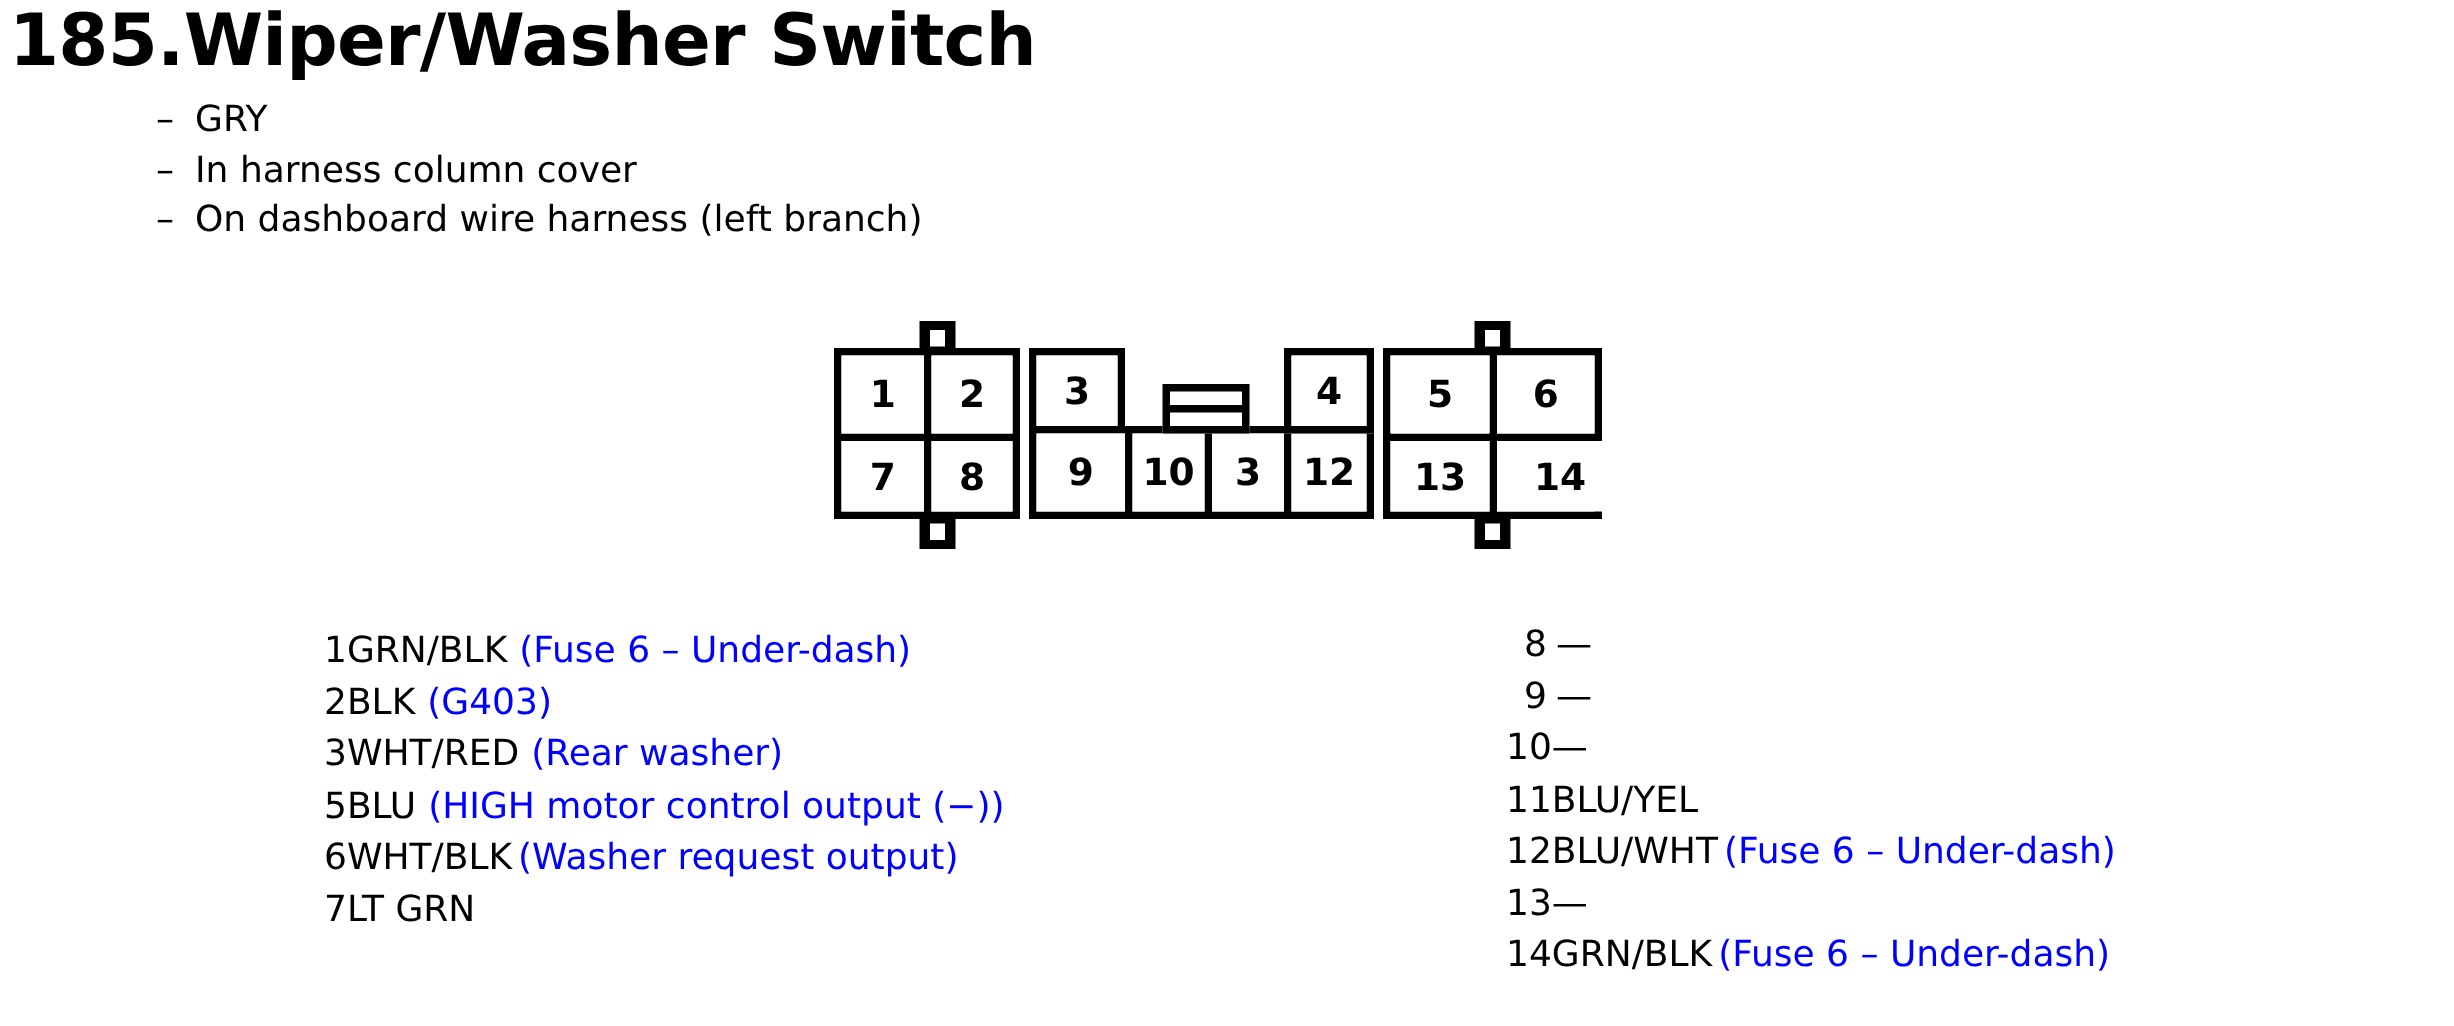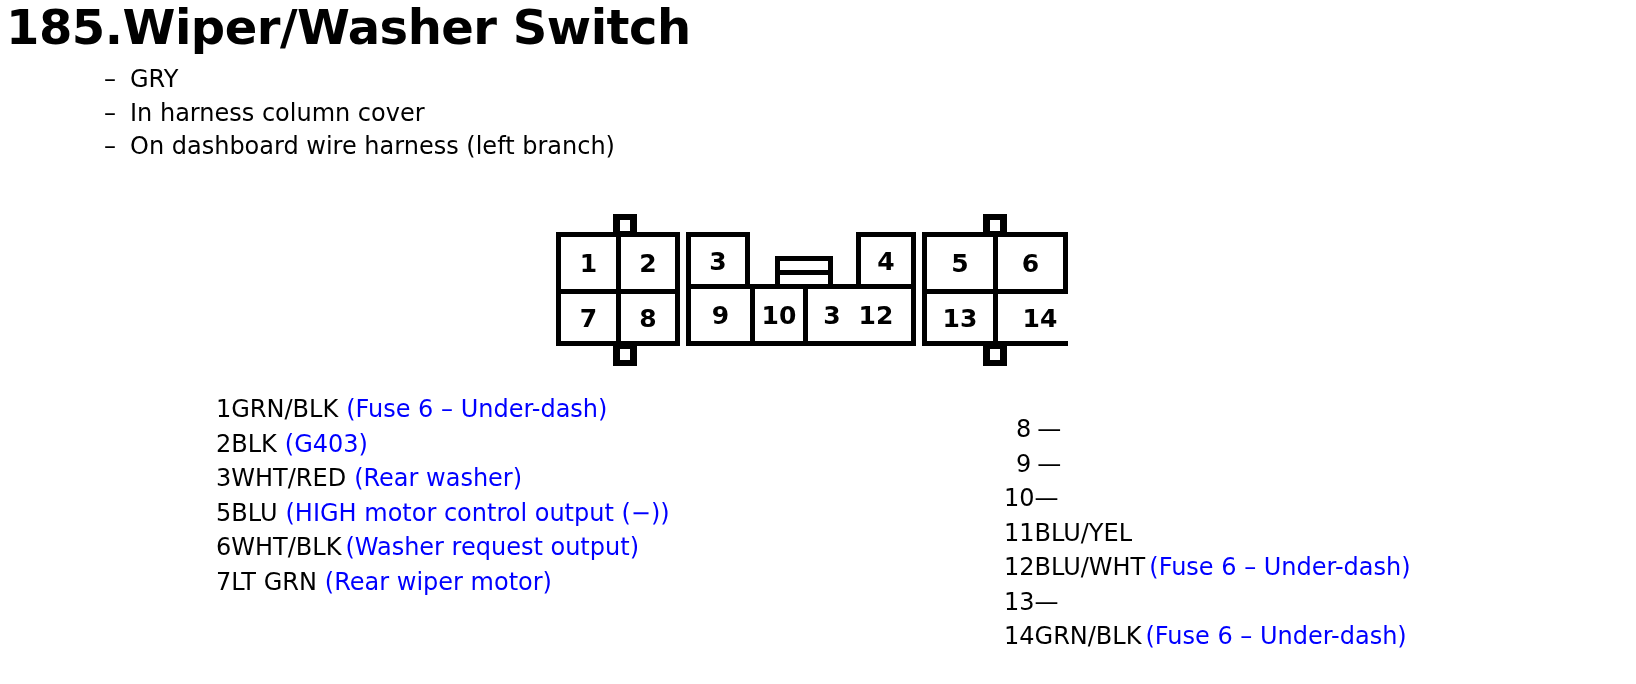--- a/index.html
+++ b/index.html
@@ -113,21 +113,21 @@
     height: 5px;
     background: #000;
   }
 
   
   .pin-list {
     position: absolute;
     font-size: 24px;
     line-height: 34.5px;
   }
-  #pin-list-left { left: 216px; top: 392px; }
+  #pin-list-left { left: 216px; top: 416px; }
   #pin-list-right { left: 1004px; top: 412px; }
 
   .pin-row {
     display: flex;
     align-items: baseline;
     white-space: nowrap;
   }
   .pin-id {
     color: #000;
   }
@@ -214,21 +214,21 @@
     <div class="vdiv" style="left:165px; top:-5px; height:62px;"></div>
     <div class="conn-cell" style="left:0; top:0; width:59px; height:52px;">
       <span class="cell-label">9</span>
     </div>
     <div class="conn-cell" style="left:64px; top:0; width:48px; height:52px;">
       <span class="cell-label">10</span>
     </div>
     <div class="conn-cell" style="left:117px; top:0; width:48px; height:52px;">
       <span class="cell-label">3</span>
     </div>
-    <div class="conn-cell" style="left:160px; top:0; width:50px; height:52px;padding-left:16px;">
+    <div class="conn-cell" style="left:170px; top:0; width:50px; height:52px;padding-left:16px;">
       <span class="cell-label">12</span>
     </div>
   </div>
 
   <div id="latch" style="left:223px; top:46px; width:58px; height:33px;">
     <span class="latch-line"></span>
   </div>
 
   <div class="conn-group" style="left:304px; top:22px; width:60px; height:57px;">
     <div class="conn-cell" style="left:0; top:0; width:50px; height:47px;">
@@ -271,21 +271,20 @@
   <div class="pin-row">
     <span class="pin-id">5BLU</span>
     <span class="pin-desc">(HIGH motor control output (−))</span>
   </div>
   <div class="pin-row">
     <span class="pin-id">6WHT/BLK</span>
     <span class="pin-desc tight">(Washer request output)</span>
   </div>
   <div class="pin-row">
     <span class="pin-id">7LT GRN</span>
-    <span class="pin-desc">(Rear wiper motor)</span>
   </div>
 </div>
 
 <div class="pin-list" id="pin-list-right">
   <div class="pin-row num-narrow">
     <span class="pin-id">8</span>
     <span class="dash-only">—</span>
   </div>
   <div class="pin-row num-narrow">
     <span class="pin-id">9</span>

